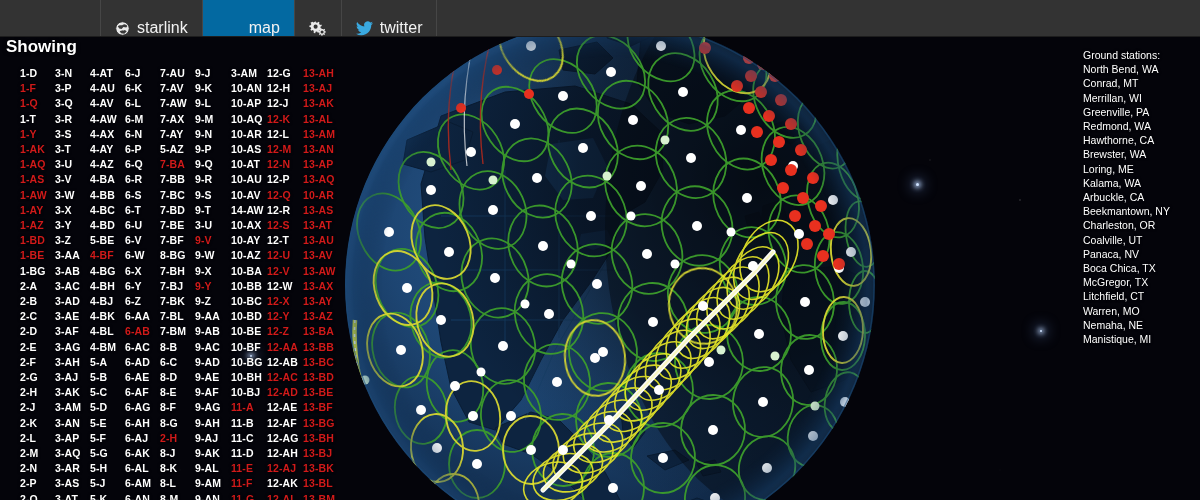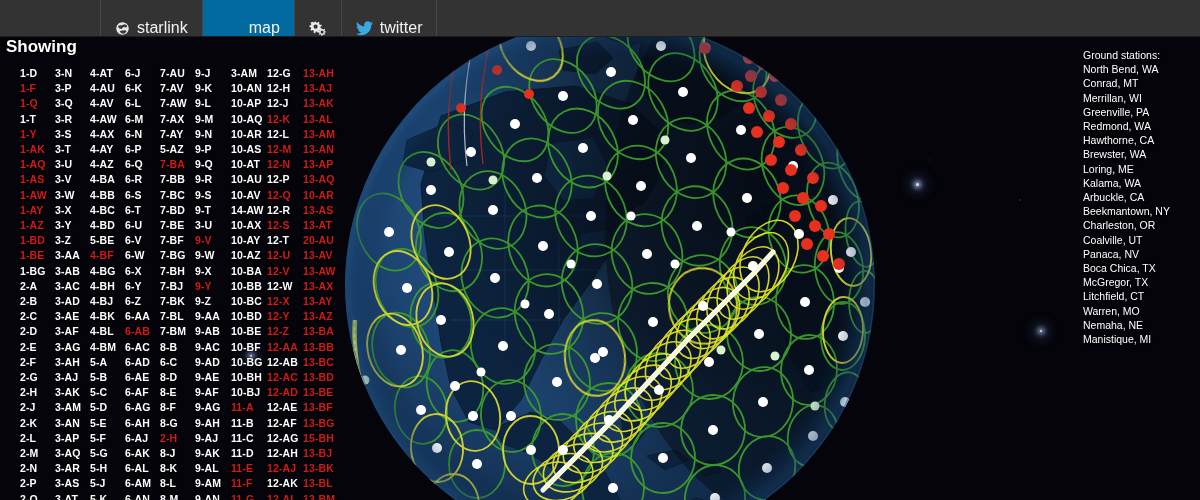--- a/index.html
+++ b/index.html
@@ -643,21 +643,21 @@
         <div class="sat">7-AW</div>
         <div class="sat">7-AX</div>
         <div class="sat">7-AY</div>
         <div class="sat">5-AZ</div>
         <div class="sat red">7-BA</div>
         <div class="sat">7-BB</div>
         <div class="sat">7-BC</div>
         <div class="sat">7-BD</div>
         <div class="sat">7-BE</div>
         <div class="sat">7-BF</div>
-        <div class="sat">7-BG</div>
+        <div class="sat">8-BG</div>
         <div class="sat">7-BH</div>
         <div class="sat">7-BJ</div>
         <div class="sat">7-BK</div>
         <div class="sat">7-BL</div>
         <div class="sat">7-BM</div>
         <div class="sat">8-B</div>
         <div class="sat">6-C</div>
         <div class="sat">8-D</div>
         <div class="sat">8-E</div>
         <div class="sat">8-F</div>
@@ -766,34 +766,34 @@
         <div class="sat red">13-AJ</div>
         <div class="sat red">13-AK</div>
         <div class="sat red">13-AL</div>
         <div class="sat red">13-AM</div>
         <div class="sat red">13-AN</div>
         <div class="sat red">13-AP</div>
         <div class="sat red">13-AQ</div>
         <div class="sat red">10-AR</div>
         <div class="sat red">13-AS</div>
         <div class="sat red">13-AT</div>
-        <div class="sat red">20-AU</div>
+        <div class="sat red">13-AU</div>
         <div class="sat red">13-AV</div>
         <div class="sat red">13-AW</div>
         <div class="sat red">13-AX</div>
         <div class="sat red">13-AY</div>
         <div class="sat red">13-AZ</div>
         <div class="sat red">13-BA</div>
         <div class="sat red">13-BB</div>
         <div class="sat red">13-BC</div>
         <div class="sat red">13-BD</div>
         <div class="sat red">13-BE</div>
         <div class="sat red">13-BF</div>
         <div class="sat red">13-BG</div>
-        <div class="sat red">15-BH</div>
+        <div class="sat red">13-BH</div>
         <div class="sat red">13-BJ</div>
         <div class="sat red">13-BK</div>
         <div class="sat red">13-BL</div>
         <div class="sat red">13-BM</div>
       </div>
     </div>
 
   <div class="gs">
     <div class="gs-head">Ground stations:</div>
     <div id="gs-list">

